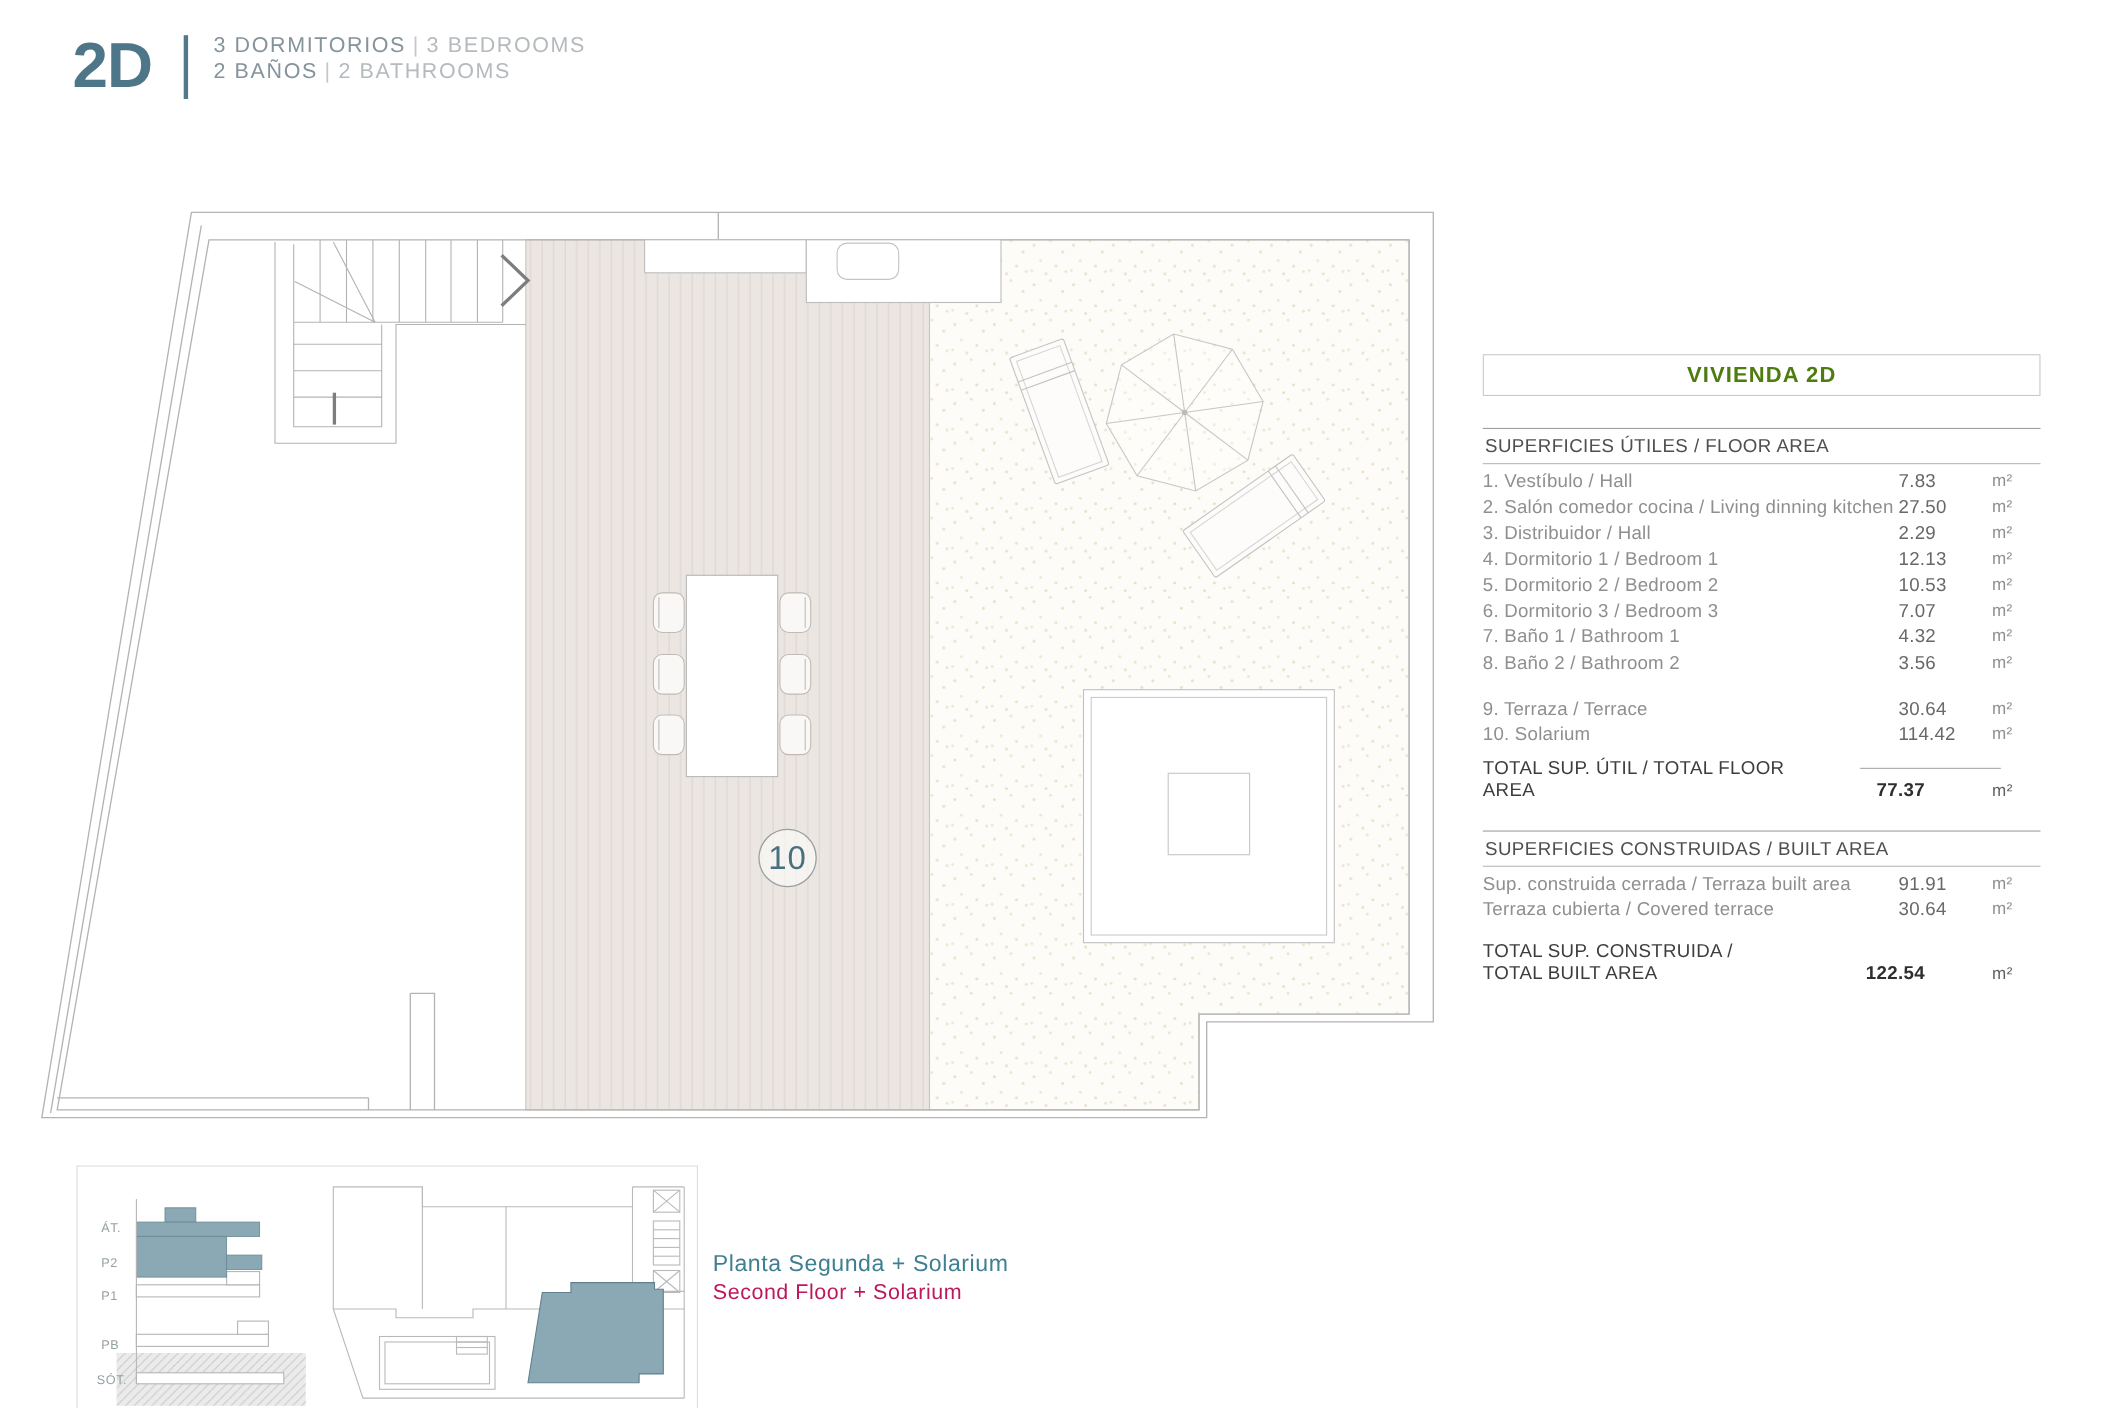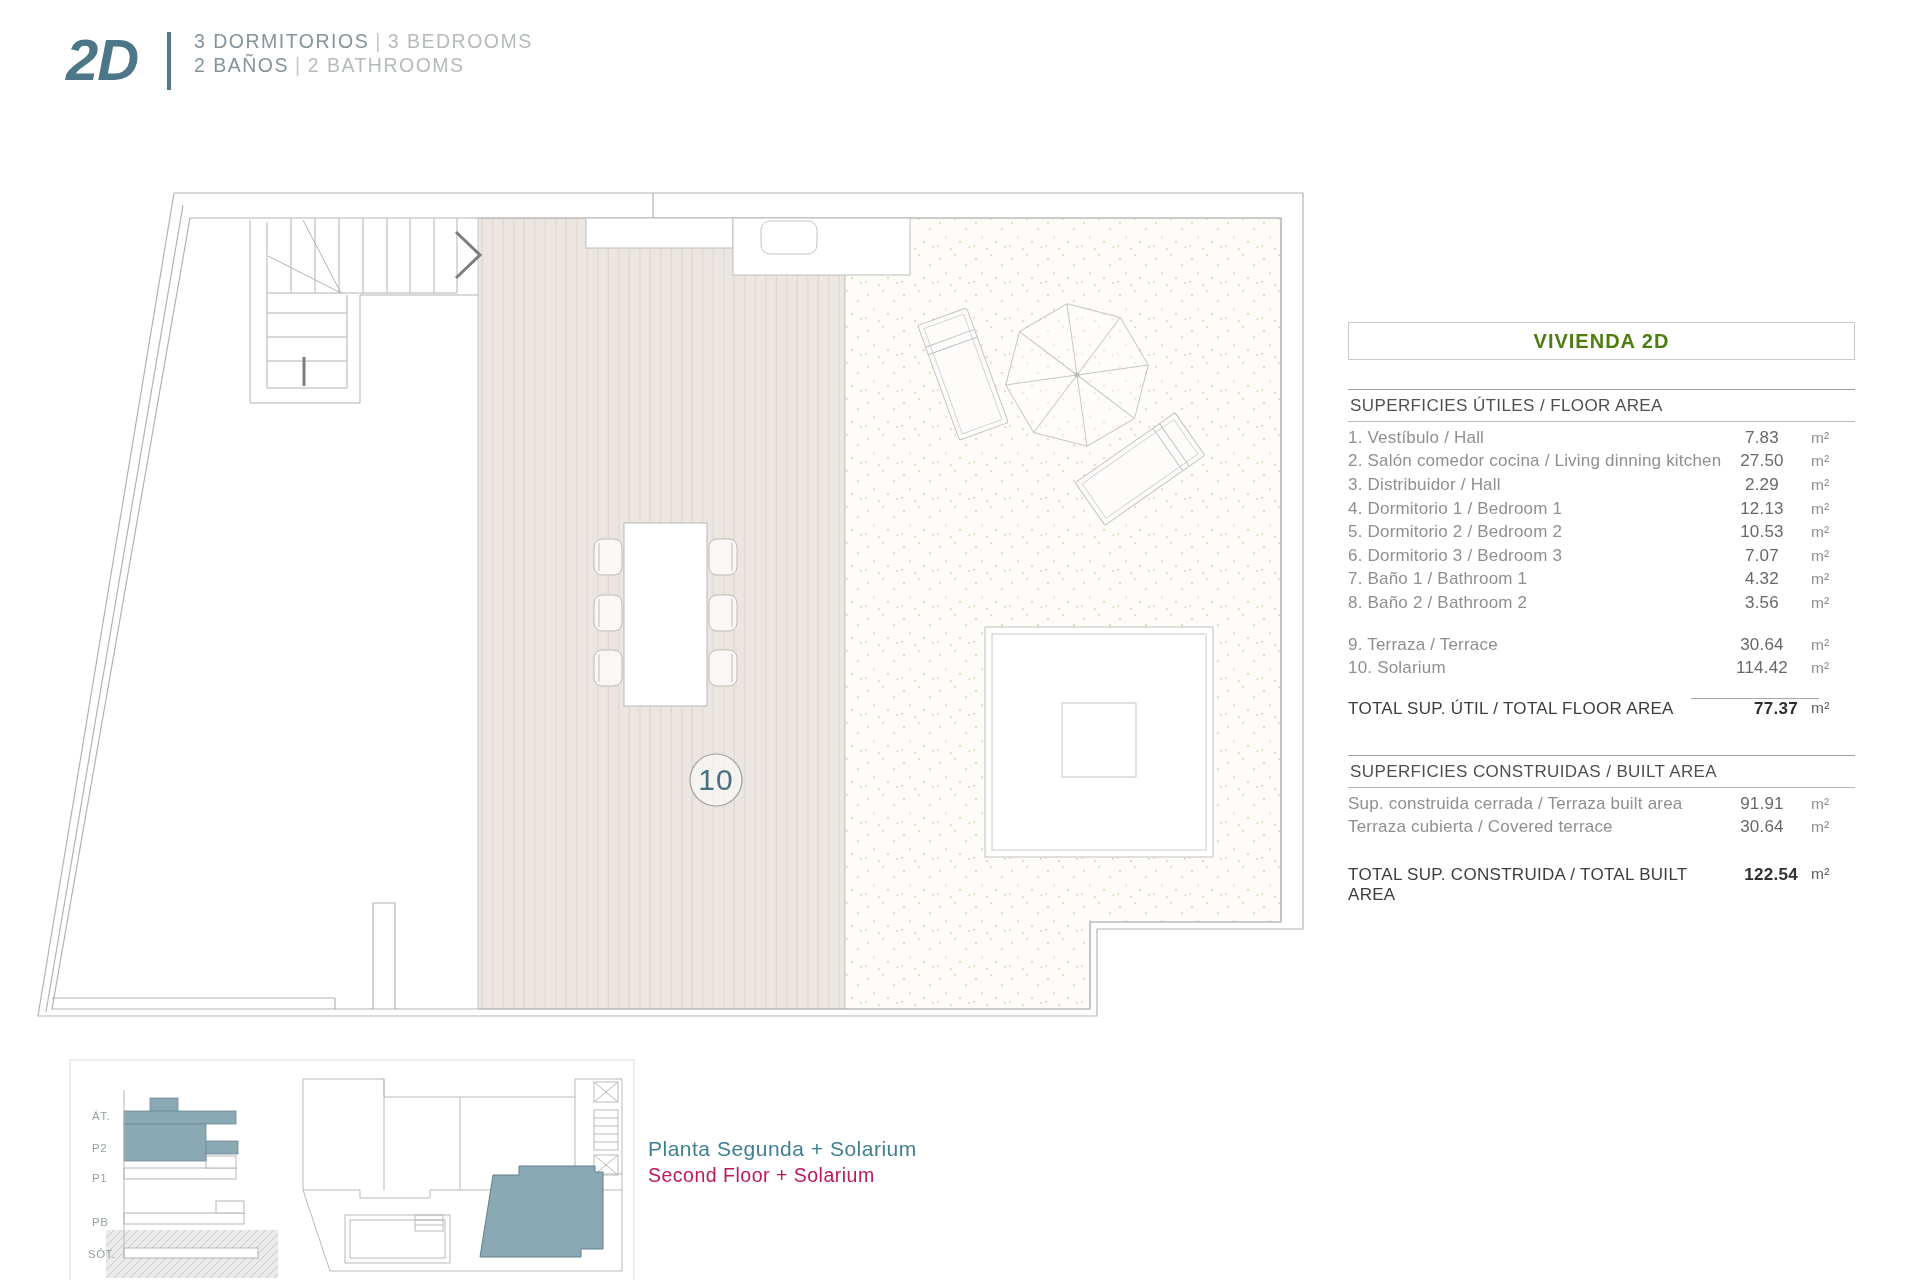--- a/index.html
+++ b/index.html
@@ -1,39 +1,39 @@
 <!DOCTYPE html>
 <html><head>
 <meta charset="utf-8">
 <style>
   html,body{margin:0;padding:0;background:#ffffff;}
   #page{position:relative;width:1920px;height:1280px;background:#fff;overflow:hidden;
         font-family:"Liberation Sans",sans-serif;}
   
   #logo{position:absolute;left:66px;top:26px;font-size:58px;font-weight:bold;
-        color:#4e7689;letter-spacing:-1px;font-style:italic;}
+        color:#4e7689;letter-spacing:-1px;}
   #logo-divider{position:absolute;left:167px;top:32px;width:4px;height:58px;background:#52788a;}
   #header-text{position:absolute;left:194px;top:30px;font-size:19.5px;letter-spacing:1.5px;line-height:23.5px;}
   .h-es{color:#85939b;}
   .h-sep{color:#c3c8ca;padding:0 6px;}
   .h-en{color:#b5babd;}
   
   #area-table{position:absolute;left:1348px;top:322px;width:507px;font-size:17px;color:#8f8f8f;}
   #table-title{height:36px;border:1px solid #c9c9c9;text-align:center;line-height:37px;
                font-weight:bold;font-size:20px;color:#4d7c0f;letter-spacing:1px;margin-bottom:29px;}
   .sec-head{border-top:1px solid #9e9e9e;border-bottom:1px solid #b8b8b8;
             padding:6px 2px 5px 2px;color:#4f4f4f;letter-spacing:.4px;}
   .row{display:flex;align-items:center;height:23.6px;letter-spacing:.2px;}
   .row .lbl{flex:1;white-space:nowrap;overflow:hidden;}
-  .row .val{width:72px;text-align:center;color:#686868;}
+  .row .val{width:72px;text-align:left;color:#686868;}
   .row .unit{width:44px;padding-left:13px;font-size:15.5px;}
   .rows-block{margin-top:4px;}
   .spacer18{height:18px;} .spacer26{height:26px;}
   .val-rule{border-top:1px solid #a8a8a8;width:128px;margin-left:auto;margin-right:36px;margin-top:18px;}
-  .total-row{display:flex;align-items:flex-start;height:30px;color:#3d3d3d;letter-spacing:.3px;}
+  .total-row{display:flex;align-items:flex-end;height:30px;color:#3d3d3d;letter-spacing:.3px;gap:48px;}
   .total-row .lbl{flex:1;}
   .total-row .val{width:72px;text-align:right;color:#2f2f2f;font-weight:bold;}
   .total-row .unit{width:44px;padding-left:13px;font-size:15.5px;color:#5f5f5f;}
   
   #plan-caption{position:absolute;left:648px;top:1136px;line-height:26px;}
   #caption-es{font-size:21px;color:#3e7f91;letter-spacing:.5px;}
   #caption-en{font-size:19.5px;color:#be185d;letter-spacing:.5px;}
   svg text{font-family:"Liberation Sans",sans-serif;}
 </style>
 </head>

